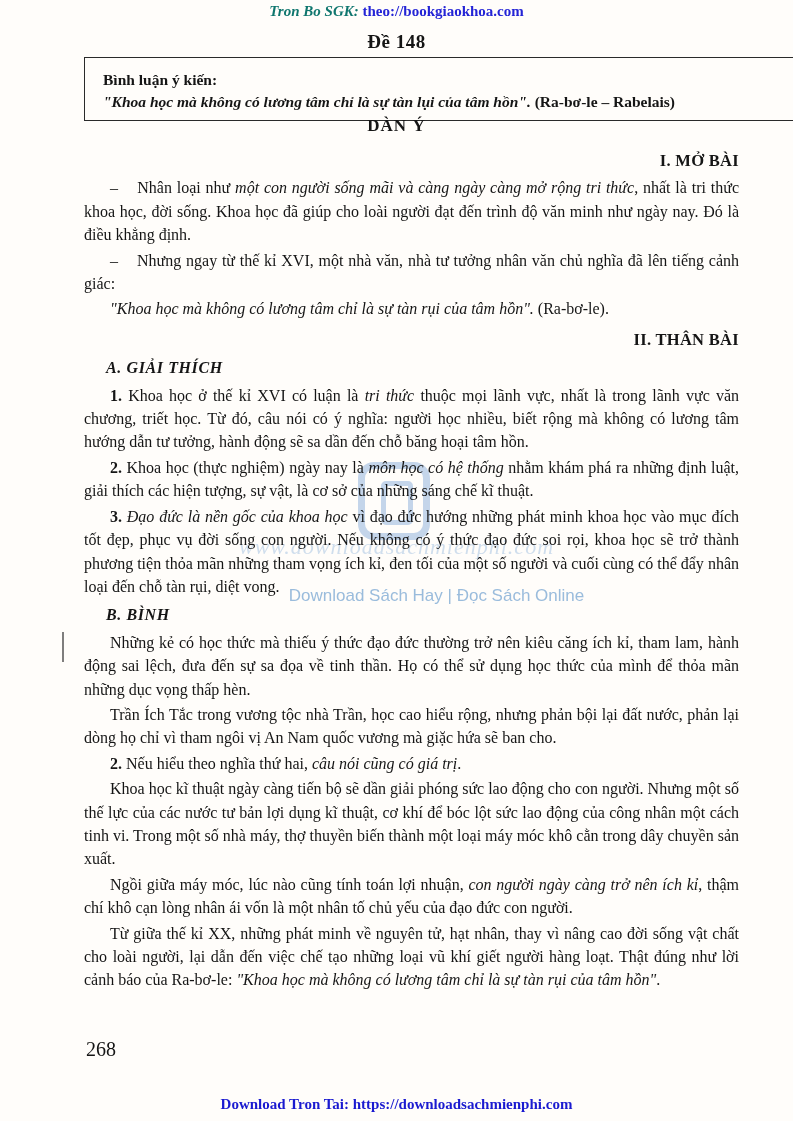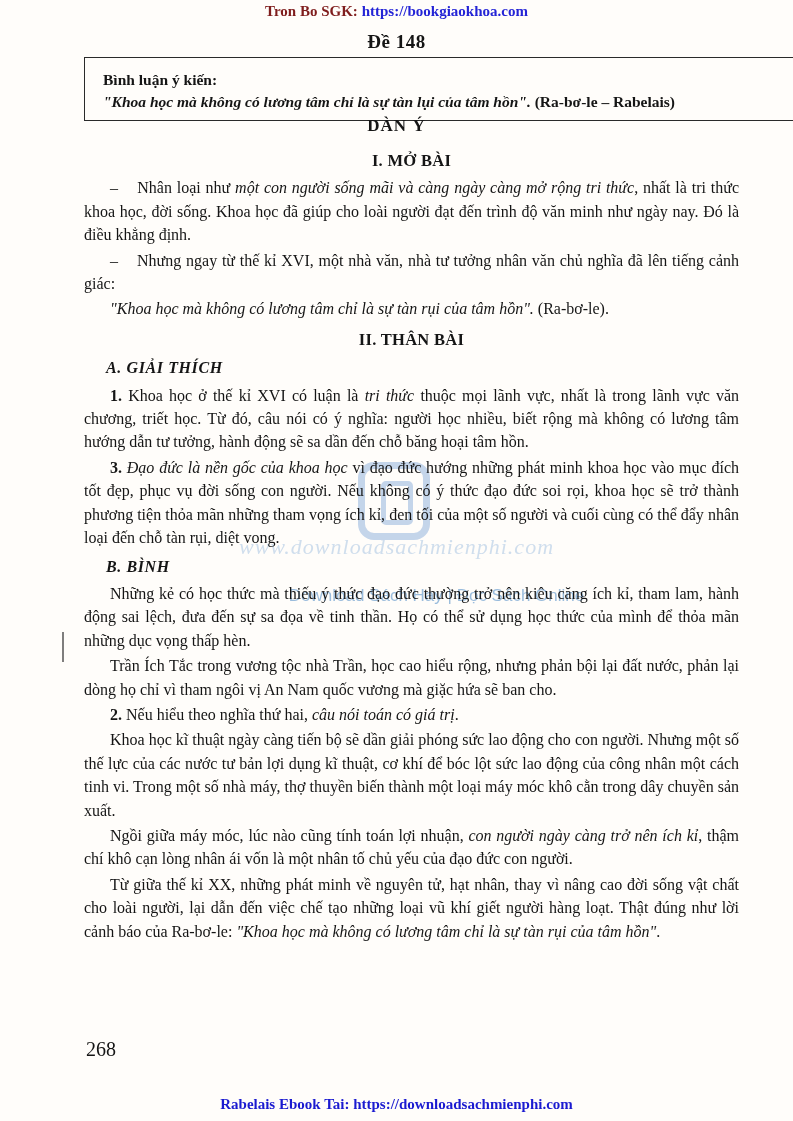--- a/index.html
+++ b/index.html
@@ -9,21 +9,21 @@
     margin:0 auto;
     background:#fffdfa;
     font-family:"Liberation Serif", serif;
     color:#151515;
     overflow:hidden;
   }
   .top-banner {
     position:absolute; top:3px; left:0; width:100%;
     text-align:center; font-size:15px; font-weight:600;
   }
-  .top-banner .prefix { color:#7f1d1d; }
+  .top-banner .prefix { color:#0f766e;font-style:italic; }
   .top-banner .url { color:#2424d6; }
   .doc-title {
     position:absolute; top:31px; left:0; width:100%;
     text-align:center; font-weight:bold; font-size:19px;
     letter-spacing:0.5px;
   }
   .topic-box {
     position:absolute; left:84px; top:57px; width:745px;
     box-sizing:border-box;
     border:1.6px solid #2a2a2a;
@@ -39,21 +39,21 @@
     letter-spacing:1px;
   }
   .body-blocks {
     position:absolute; left:84px; top:142px; width:655px;
     font-size:16px; line-height:23.4px;
     text-align:justify;
   }
   p.blk { margin:0 0 2px 0; text-indent:26px; }
   p.h1 {
     text-indent:0; font-weight:bold; font-size:16.5px;
-    margin:7px 0 4px 0; text-align:center; letter-spacing:0.3px;
+    margin:7px 0 4px 0; text-align:right; letter-spacing:0.3px;
   }
   p.h2 {
     text-indent:22px; font-style:italic; font-weight:600;
     margin:5px 0 4px 0; text-align:left; letter-spacing:0.6px;
   }
   span.b { font-weight:bold; }
   span.i { font-style:italic; }
   .page-number {
     position:absolute; left:86px; top:1038px;
     font-size:20px;
@@ -101,21 +101,21 @@
     width:2px; height:30px; background:#3a3a3a; opacity:0.65;
   }
 </style>
 </head>
 <body>
 
 <div class="page">
 
   <div class="top-banner">
     <span class="prefix">Tron Bo SGK:</span>
-    <span class="url">https://bookgiaokhoa.com</span>
+    <span class="url">theo://bookgiaokhoa.com</span>
   </div>
 
   <div class="doc-title">Đề 148</div>
 
   <div class="topic-box">
     <div class="label">Bình luận ý kiến:</div>
     <div class="quote-line"><span class="b i">"Khoa học mà không có lương tâm chỉ là sự tàn lụi của tâm hồn". </span><span class="b">(Ra-bơ-le – Rabelais)</span></div>
   </div>
 
   <div class="outline-title">DÀN Ý</div>
@@ -127,32 +127,33 @@
   </div>
 
   <div class="body-blocks">
       <p class="blk h1"><span class="b">I. MỞ BÀI</span></p>
       <p class="blk dash"><span>–&nbsp;&nbsp;&nbsp; Nhân loại như </span><span class="i">một con người sống mãi và càng ngày càng mở rộng tri thức</span><span>, nhất là tri thức khoa học, đời sống. Khoa học đã giúp cho loài người đạt đến trình độ văn minh như ngày nay. Đó là điều khẳng định.</span></p>
       <p class="blk dash"><span>–&nbsp;&nbsp;&nbsp; Nhưng ngay từ thế kỉ XVI, một nhà văn, nhà tư tưởng nhân văn chủ nghĩa đã lên tiếng cảnh giác:</span></p>
       <p class="blk quote"><span class="i">"Khoa học mà không có lương tâm chỉ là sự tàn rụi của tâm hồn". </span><span>(Ra-bơ-le).</span></p>
       <p class="blk h1"><span class="b">II. THÂN BÀI</span></p>
       <p class="blk h2"><span>A. GIẢI THÍCH</span></p>
       <p class="blk para"><span class="b">1.</span><span> Khoa học ở thế kỉ XVI có luận là </span><span class="i">tri thức</span><span> thuộc mọi lãnh vực, nhất là trong lãnh vực văn chương, triết học. Từ đó, câu nói có ý nghĩa: người học nhiều, biết rộng mà không có lương tâm hướng dẫn tư tưởng, hành động sẽ sa dần đến chỗ băng hoại tâm hồn.</span></p>
+      <p class="blk para"><span class="b">2.</span><span> Khoa học (thực nghiệm) ngày nay là </span><span class="i">môn học có hệ thống</span><span> nhằm khám phá ra những định luật, giải thích các hiện tượng, sự vật, là cơ sở của những sáng chế kĩ thuật.</span></p>
       <p class="blk para"><span class="b">3.</span><span> </span><span class="i">Đạo đức là nền gốc của khoa học</span><span> vì đạo đức hướng những phát minh khoa học vào mục đích tốt đẹp, phục vụ đời sống con người. Nếu không có ý thức đạo đức soi rọi, khoa học sẽ trở thành phương tiện thỏa mãn những tham vọng ích kỉ, đen tối của một số người và cuối cùng có thể đẩy nhân loại đến chỗ tàn rụi, diệt vong.</span></p>
       <p class="blk h2"><span>B. BÌNH</span></p>
       <p class="blk para"><span>Những kẻ có học thức mà thiếu ý thức đạo đức thường trở nên kiêu căng ích kỉ, tham lam, hành động sai lệch, đưa đến sự sa đọa về tinh thần. Họ có thể sử dụng học thức của mình để thỏa mãn những dục vọng thấp hèn.</span></p>
       <p class="blk para"><span>Trần Ích Tắc trong vương tộc nhà Trần, học cao hiểu rộng, nhưng phản bội lại đất nước, phản lại dòng họ chỉ vì tham ngôi vị An Nam quốc vương mà giặc hứa sẽ ban cho.</span></p>
-      <p class="blk para"><span class="b">2.</span><span> Nếu hiểu theo nghĩa thứ hai, </span><span class="i">câu nói toán có giá trị</span><span>.</span></p>
+      <p class="blk para"><span class="b">2.</span><span> Nếu hiểu theo nghĩa thứ hai, </span><span class="i">câu nói cũng có giá trị</span><span>.</span></p>
       <p class="blk para"><span>Khoa học kĩ thuật ngày càng tiến bộ sẽ dần giải phóng sức lao động cho con người. Nhưng một số thế lực của các nước tư bản lợi dụng kĩ thuật, cơ khí để bóc lột sức lao động của công nhân một cách tinh vi. Trong một số nhà máy, thợ thuyền biến thành một loại máy móc khô cằn trong dây chuyền sản xuất.</span></p>
       <p class="blk para"><span>Ngồi giữa máy móc, lúc nào cũng tính toán lợi nhuận, </span><span class="i">con người ngày càng trở nên ích kỉ</span><span>, thậm chí khô cạn lòng nhân ái vốn là một nhân tố chủ yếu của đạo đức con người.</span></p>
       <p class="blk para"><span>Từ giữa thế kỉ XX, những phát minh về nguyên tử, hạt nhân, thay vì nâng cao đời sống vật chất cho loài người, lại dẫn đến việc chế tạo những loại vũ khí giết người hàng loạt. Thật đúng như lời cảnh báo của Ra-bơ-le: </span><span class="i">"Khoa học mà không có lương tâm chỉ là sự tàn rụi của tâm hồn"</span><span>.</span></p>
     </div>
 
   <div class="scan-artifact"></div>
 
   <div class="page-number">268</div>
 
   <div class="footer-banner">
-    <span>Rabelais Ebook Tai:</span>
+    <span>Download Tron Tai:</span>
     <span>https://downloadsachmienphi.com</span>
   </div>
 
 </div>
 
 </body></html>

